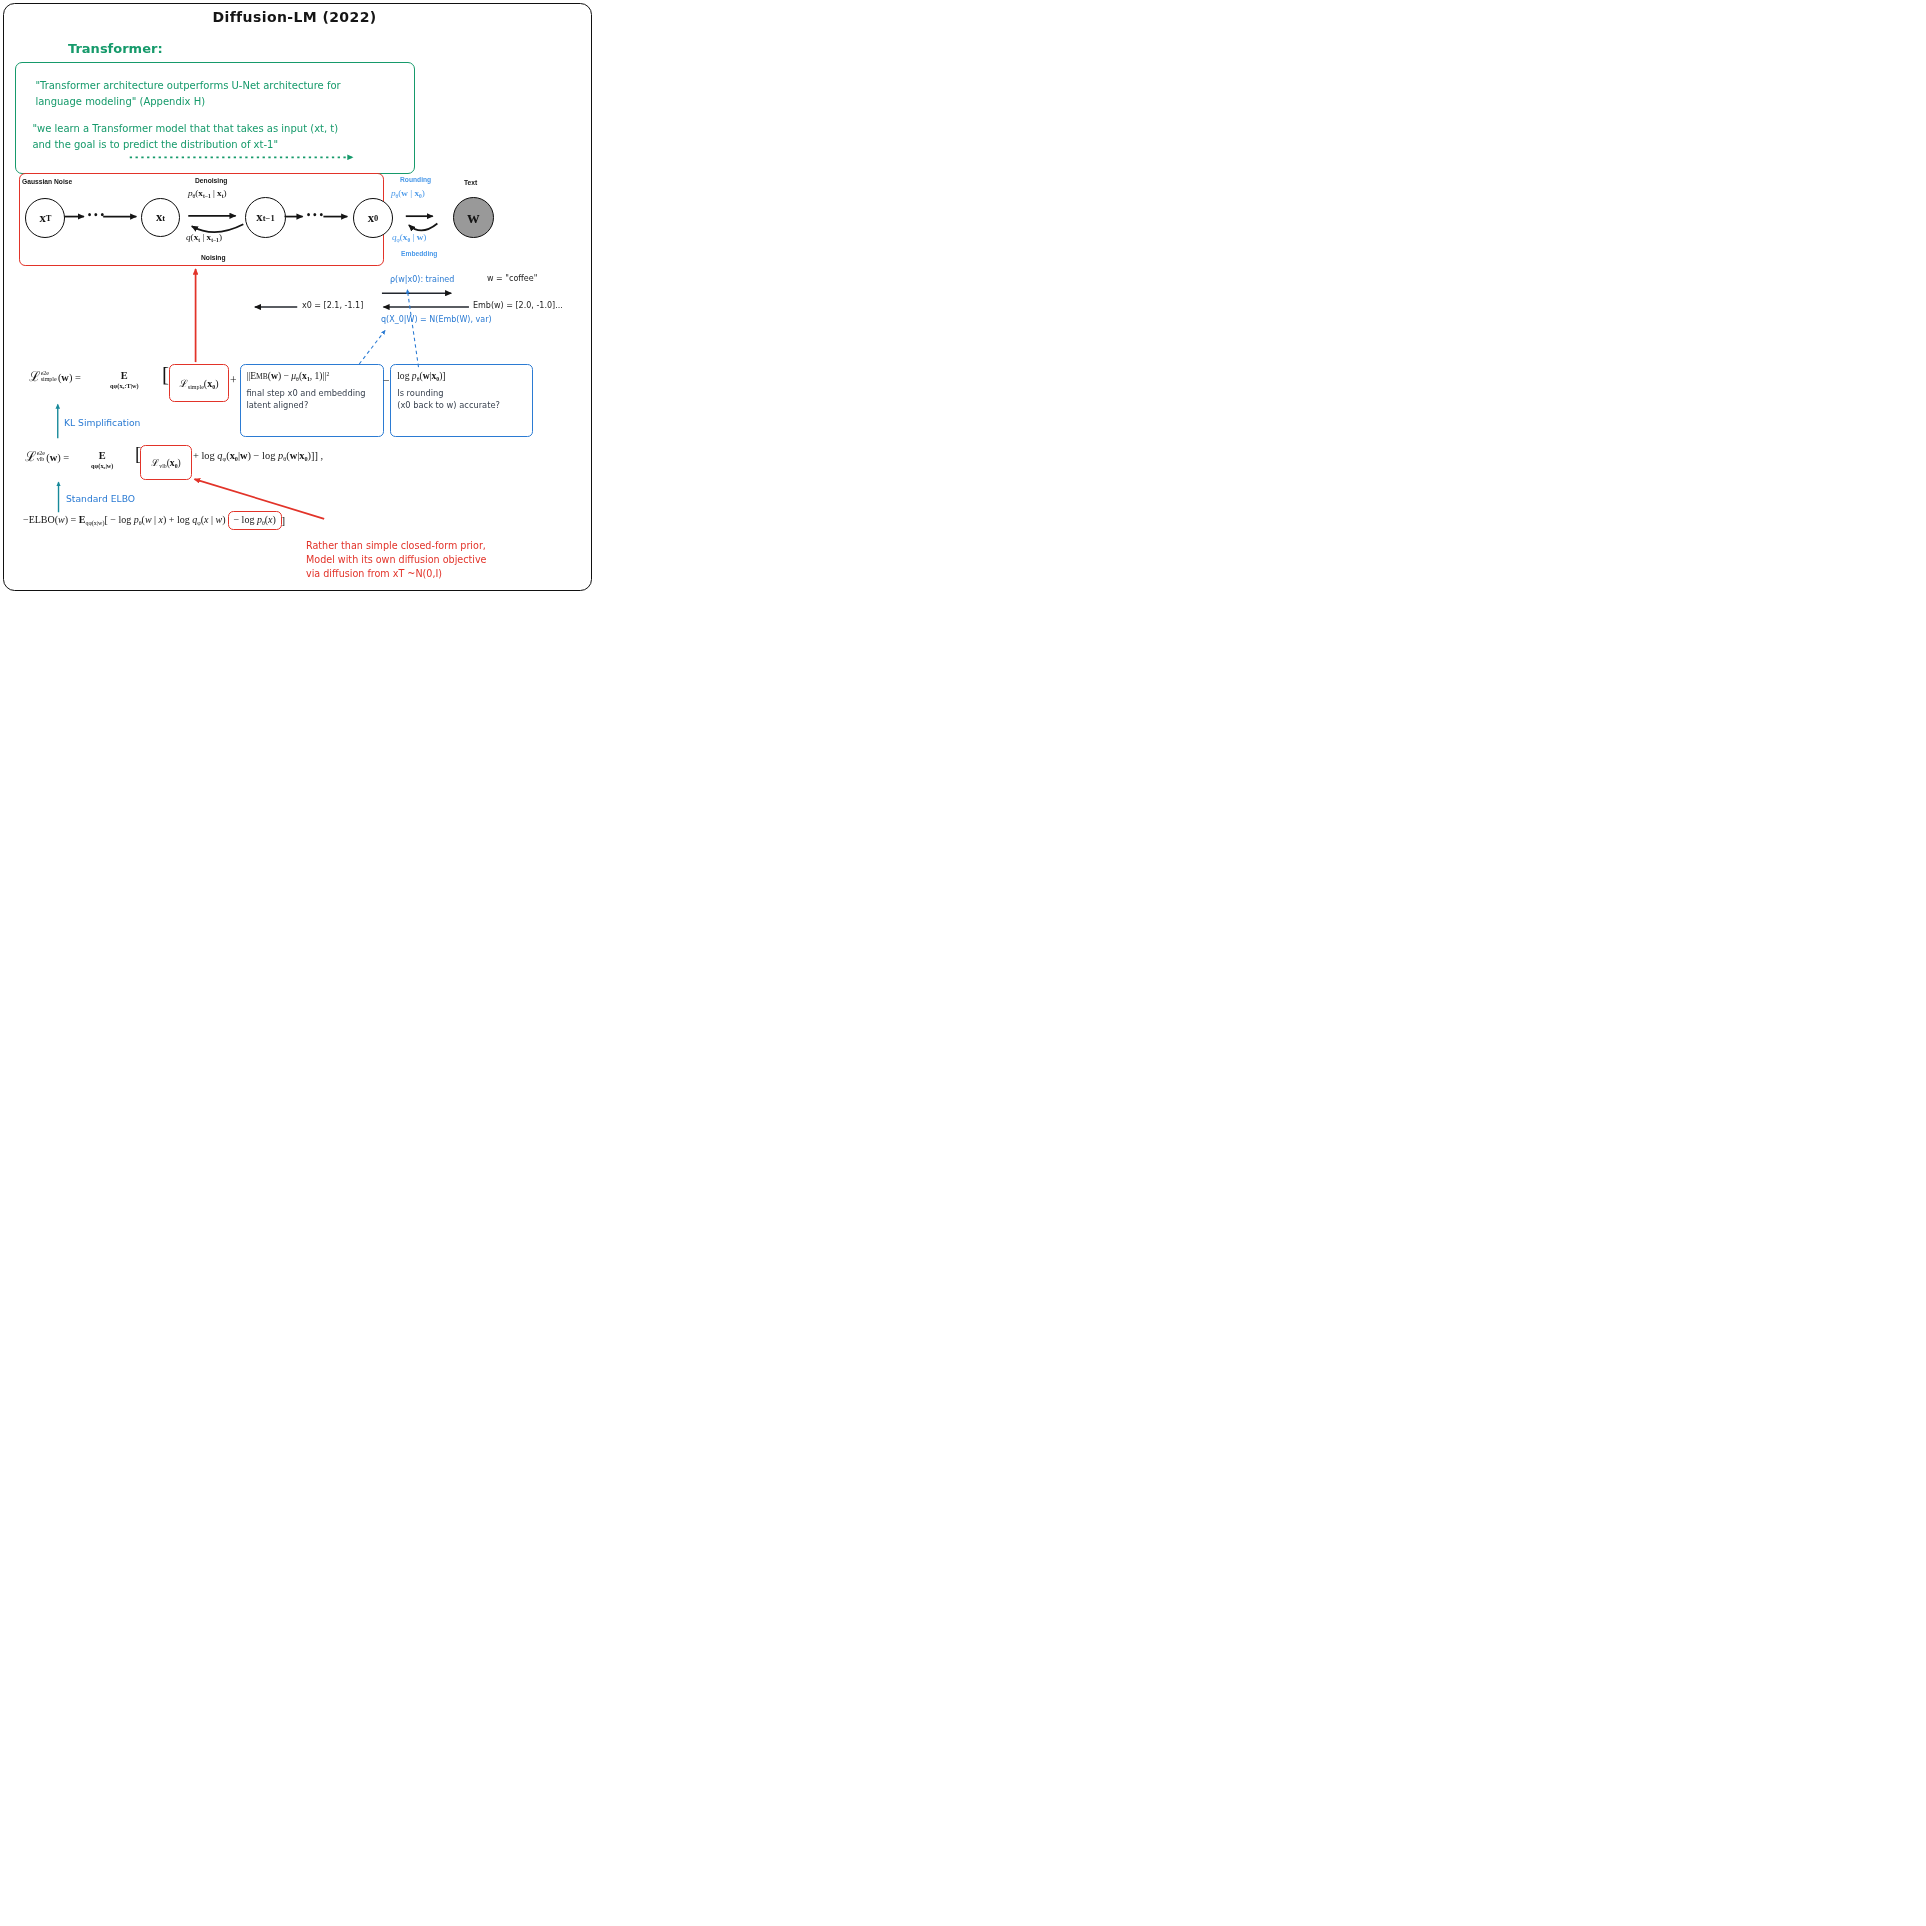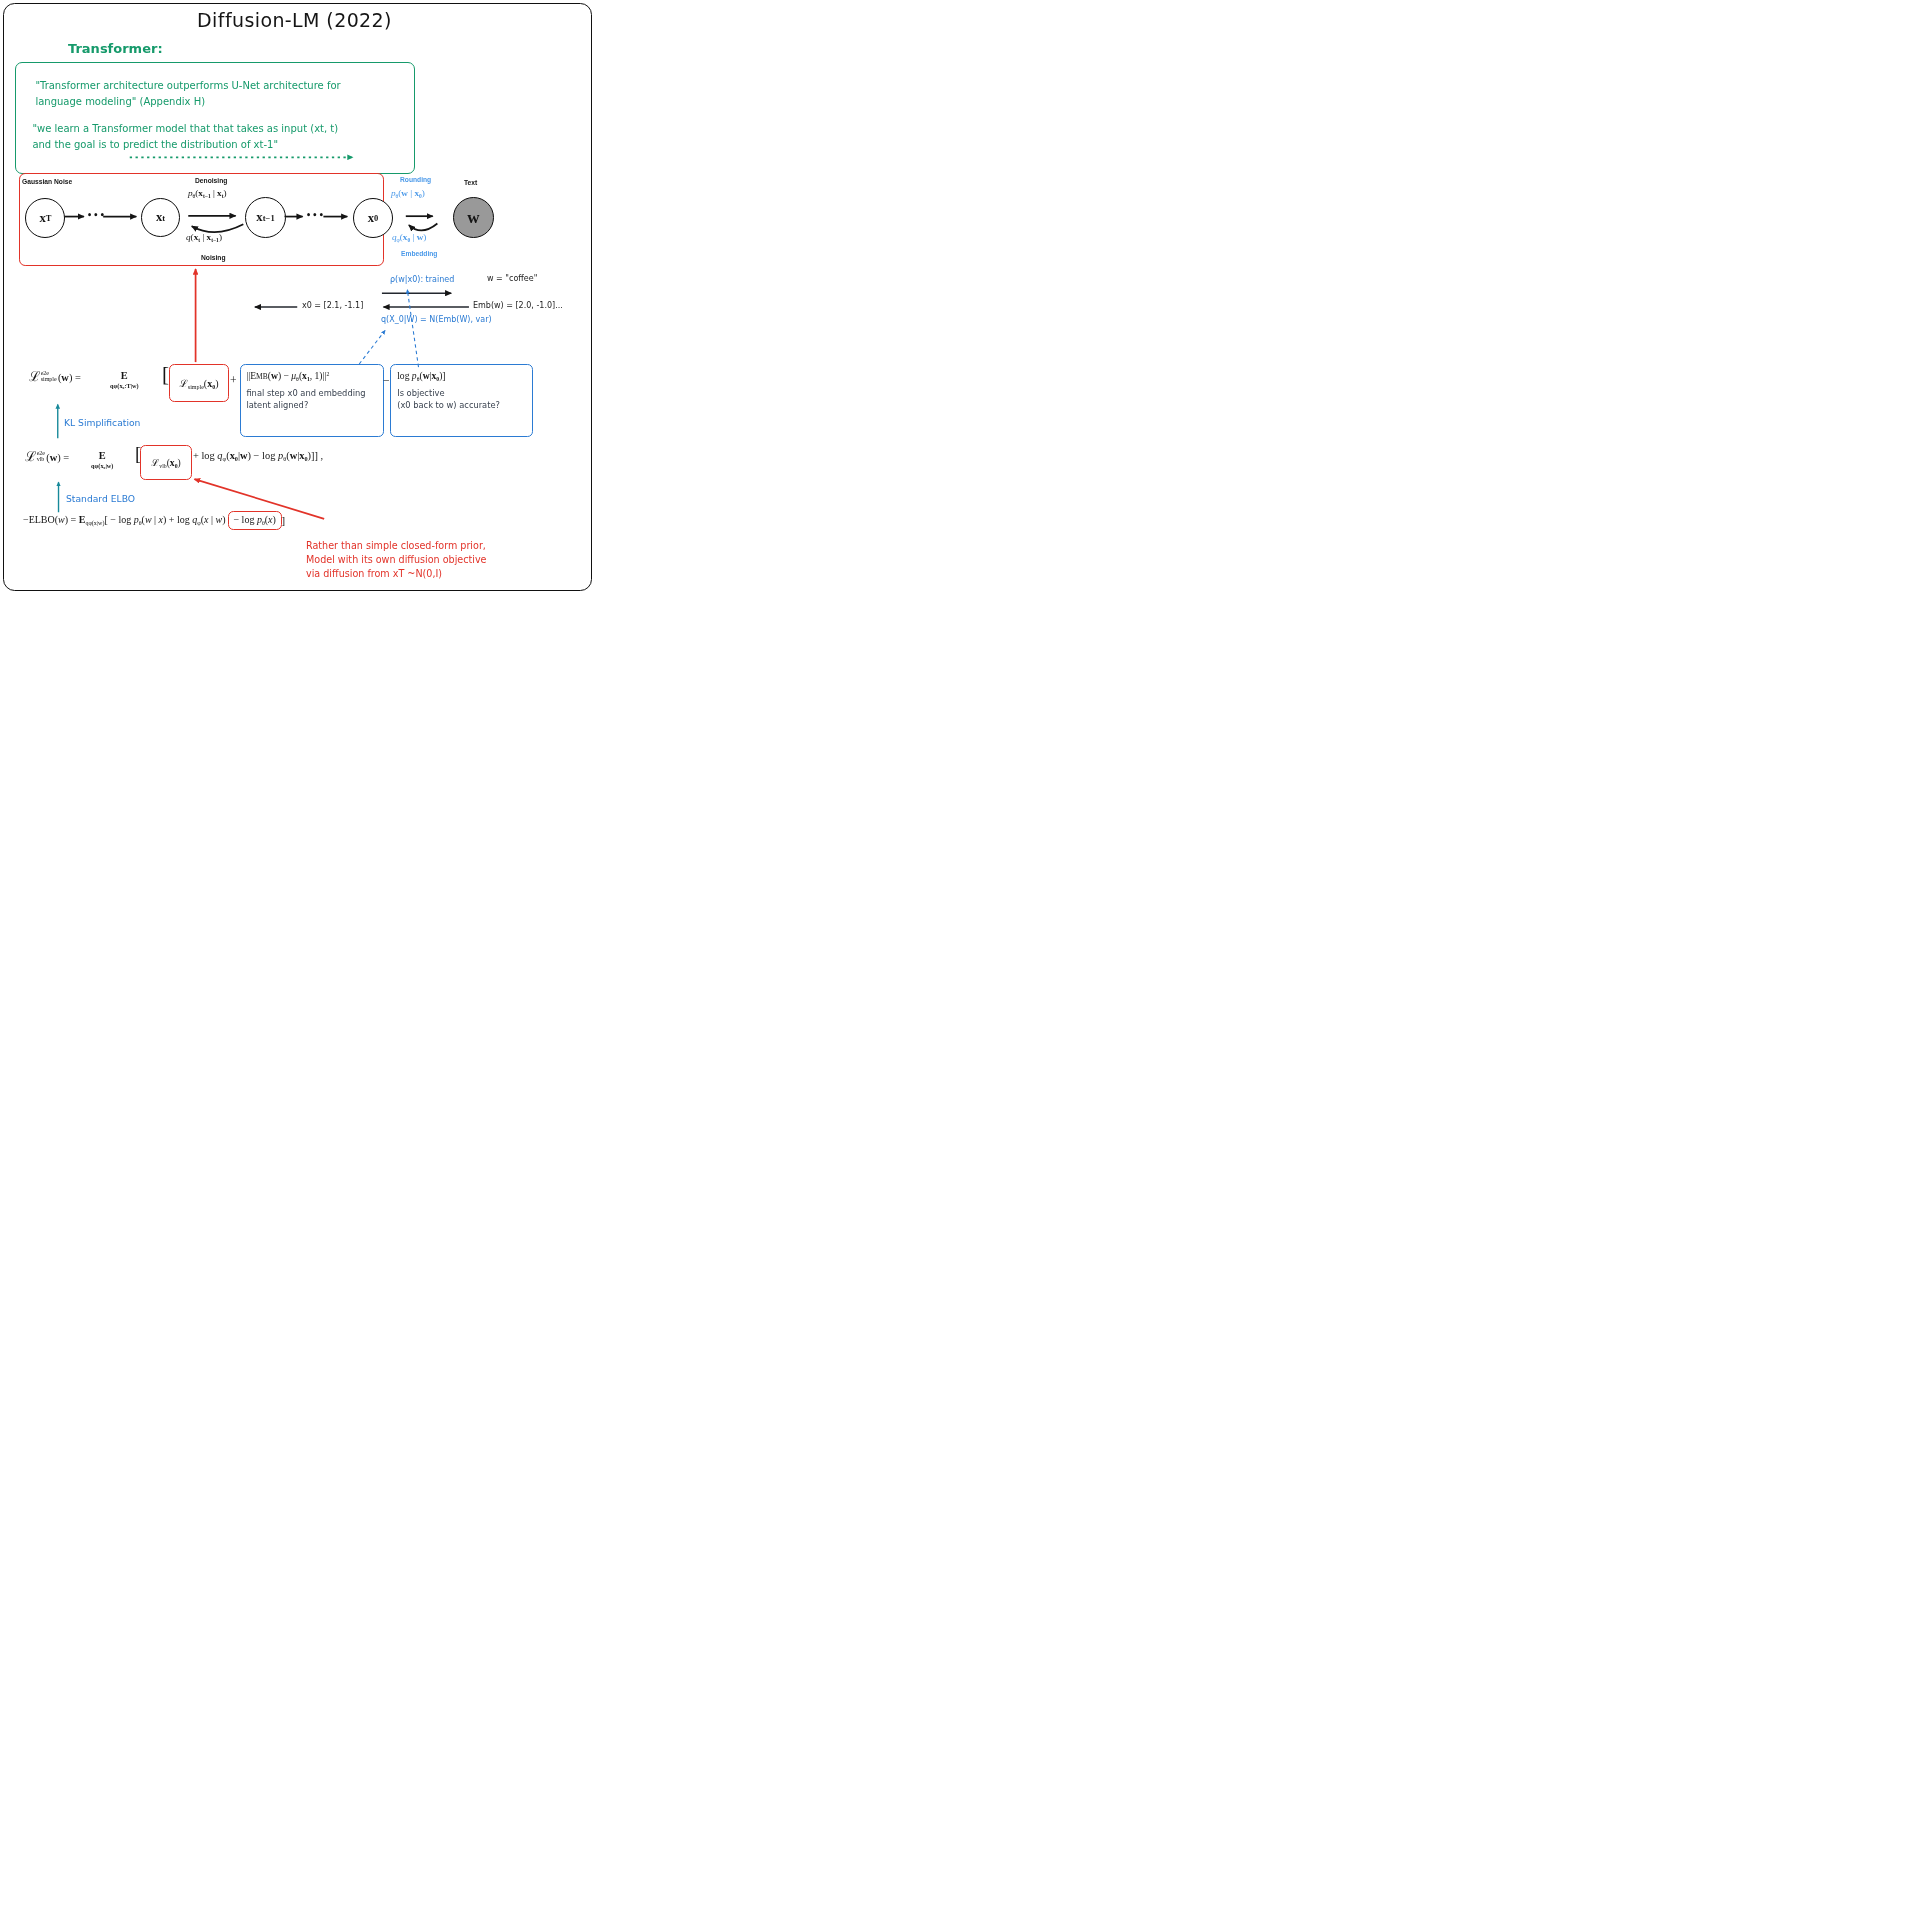--- a/index.html
+++ b/index.html
@@ -2,21 +2,21 @@
 <html style="font-size:6.2px"><head>
 <meta charset="utf-8">
 <style>
   html,body{margin:0;padding:0;background:#ffffff;}
   .page{position:relative;width:596px;height:596px;background:#fff;overflow:hidden;
         font-family:"DejaVu Sans",sans-serif;color:#151515;}
   .abs{position:absolute;}
   .pre{white-space:pre-line;}
   .frame{position:absolute;left:3.1px;top:3.1px;width:587px;height:586px;
          border:1.2px solid #111;border-radius:11.6px;}
-  .title{left:0;right:7px;top:8.5px;text-align:center;font-size:19px;font-weight:normal;letter-spacing:0.4px;}
+  .title{left:0;right:7px;top:8.5px;text-align:center;font-size:14px;font-weight:bold;letter-spacing:0.4px;}
   .green{color:#169a6b;}
   .bluep{color:#4a99e9;}      
   .blueh{color:#2b7bd3;}      
   .redc{color:#e23329;}
   .slate{color:#3a4350;}
   .sans{font-family:"Liberation Sans","DejaVu Sans",sans-serif;}
   .math{font-family:"Liberation Serif","DejaVu Serif",serif;}
   .gbox{left:15.4px;top:62px;width:398px;height:110px;border:1.5px solid #169a6b;border-radius:7px;}
   .rbox{left:19px;top:173px;width:363px;height:91px;border:1.5px solid #e23329;border-radius:6.2px;}
   .diaglabel{font-size:6.7px;font-weight:bold;}
@@ -123,21 +123,21 @@
   </div>
   <div class="abs math" style="left:230px;top:374px;font-size:11.6px;">+</div>
   <div class="abs blueround" style="left:240px;top:364px;width:142px;height:71px;">
     <div class="math" style="font-size:9.6px;margin:4.6px 0 0 5.4px;"><span class="t n">||</span><span class="t n">E</span><span class="t sc">MB</span><span class="t n">(</span><span class="t b">w</span><span class="t n">) − </span><span class="t i">μ</span><span class="t sub">θ</span><span class="t n">(</span><span class="t b">x</span><span class="t sub b">1</span><span class="t n">, 1)||</span><span class="t sup">2</span></div>
     <div class="boxnote slate pre" style="margin:5.4px 0 0 5.4px;">final step x0 and embedding
 latent aligned?</div>
   </div>
   <div class="abs math" style="left:383px;top:374px;font-size:11.6px;">−</div>
   <div class="abs blueround" style="left:390px;top:364px;width:141px;height:71px;">
     <div class="math" style="font-size:9.6px;margin:4.6px 0 0 6.2px;"><span class="t n">log </span><span class="t i">p</span><span class="t sub">θ</span><span class="t n">(</span><span class="t b">w</span><span class="t n">|</span><span class="t b">x</span><span class="t sub b">0</span><span class="t n">)]</span></div>
-    <div class="boxnote slate pre" style="margin:5.4px 0 0 6.2px;">Is objective
+    <div class="boxnote slate pre" style="margin:5.4px 0 0 6.2px;">Is rounding
 (x0 back to w) accurate?</div>
   </div>
 
   <div class="abs blueh" style="left:64px;top:417px;font-size:9.2px;">KL Simplification</div>
 
   <div class="abs eq" style="left:25px;top:447px;"><span class="lstack">
         <span class="lbase">ℒ</span>
         <span class="lcol">
           <span class="lsup">e2e</span>
           <span class="lsub">vlb</span>

